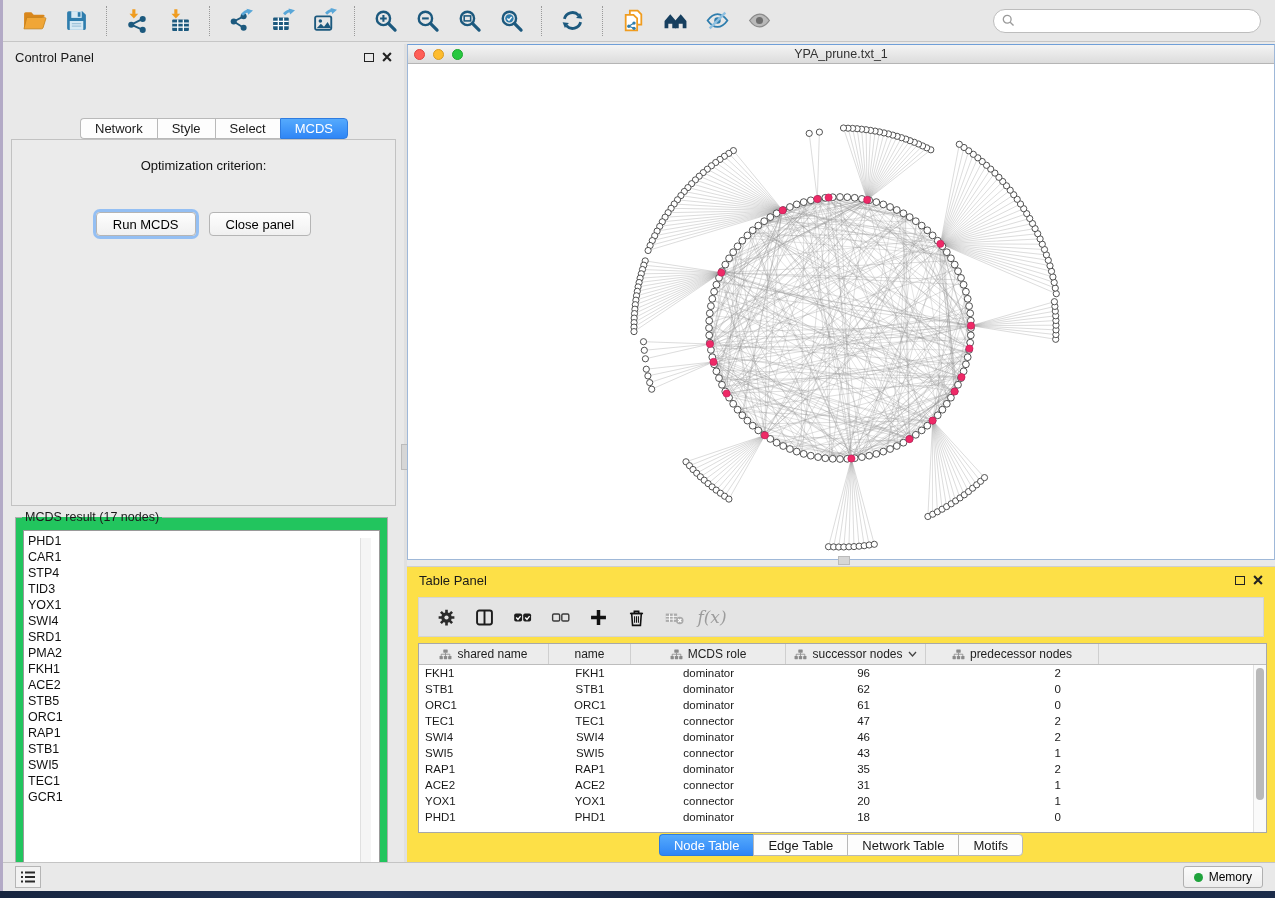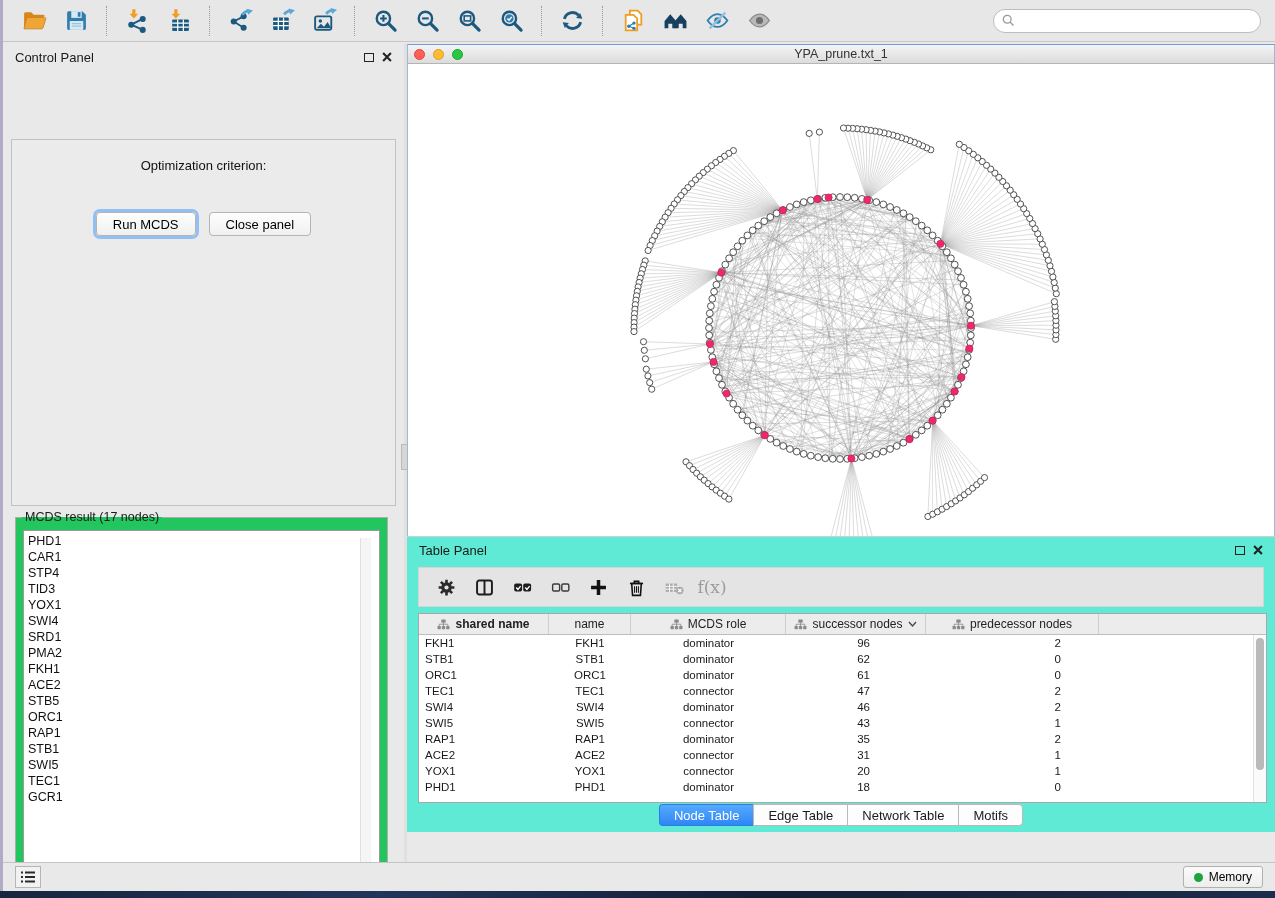--- a/index.html
+++ b/index.html
@@ -46,26 +46,26 @@
 
 .net-window{position:absolute;left:407px;top:44px;width:868px;height:516px;border:1px solid #9fb8d8;border-top-color:#6f9fd8;background:#fff}
 .net-titlebar{position:absolute;left:0;top:0;width:100%;height:19px;background:linear-gradient(#f4f4f4,#dcdcdc);border-bottom:1px solid #b5b5b5;display:flex;align-items:center;padding-left:6px}
 .tl{width:11px;height:11px;border-radius:50%;margin-right:8px}
 .tl.red{background:#ff5f57;border:0.5px solid #e0443e}
 .tl.yellow{background:#febc2e;border:0.5px solid #d89c22}
 .tl.green{background:#28c840;border:0.5px solid #1da72f}
 .net-title{position:absolute;left:0;width:100%;text-align:center;font-size:12.5px;color:#333}
 .net-canvas{position:absolute;left:0;top:19px;width:866px;height:495px;background:#fff}
 
-.table-panel{position:absolute;left:407px;top:536px;width:868px;height:296px;background:#5eead4;border-top:1px solid #cfcfcf}
+.table-panel{position:absolute;left:407px;top:566px;width:868px;height:296px;background:#fde047;border-top:1px solid #cfcfcf}
 .tp-title-row{position:absolute;left:0;top:3px;width:100%;height:20px;display:flex;align-items:center;padding:0 12px;font-size:13px}
 .tp-toolbar{position:absolute;left:11px;top:30px;width:846px;height:40px;background:#e4e4e4;border:1px solid #d4d4d4;display:flex;align-items:center;padding-left:10px}
 .tpi{width:34px;height:30px;display:flex;align-items:center;justify-content:center;margin-right:4px}
 .tpi svg{width:21px;height:21px}
-.fx-glyph{font-family:"DejaVu Serif",serif;font-size:17px;color:#9c9c9c}
+.fx-glyph{font-family:"DejaVu Serif",serif;font-style:italic;font-size:17px;color:#9c9c9c}
 .tp-table{position:absolute;left:11px;top:76px;width:849px;height:190px;background:#fff;border:1px solid #a8a8a8}
 .tp-head{display:flex;height:21px;background:#ececec;border-bottom:1px solid #bdbdbd;font-size:12px;color:#222}
 .th{display:flex;align-items:center;justify-content:center;gap:5px;border-right:1px solid #cfcfcf;height:100%}
 .th.filler{border-right:none;flex:1}
 .tp-body{font-size:11.5px}
 .tr{display:flex;height:16px;align-items:center}
 .td{height:100%;display:flex;align-items:center;overflow:hidden}
 .td.a-left{padding-left:6px}
 .td.a-center{justify-content:center}
 .td.a-num3{justify-content:flex-end;padding-right:56px}
@@ -278,20 +278,26 @@
     <span>Control Panel</span>
     <span class="panel-btns">
       <span class="float-ic"></span>
       <span class="close-ic">
           <svg width="10" height="10" viewBox="0 0 9 9">
             <path d="M1 1l7 7M8 1L1 8" stroke="#222" stroke-width="1.9"></path>
           </svg>
         </span>
     </span>
   </div>
+  <div class="cp-tabs" id="cp-tabs">
+      <div class="cp-tab">Network</div>
+      <div class="cp-tab">Style</div>
+      <div class="cp-tab">Select</div>
+      <div class="cp-tab sel">MCDS</div>
+    </div>
   <div class="cp-inner">
     <div class="opt-label">Optimization criterion:</div>
     <div class="cp-buttons">
       <button class="btn focus">Run MCDS</button>
       <button class="btn">Close panel</button>
     </div>
   </div>
   <fieldset class="result-box">
     <legend>MCDS result (17 nodes)</legend>
     <div class="result-list" id="result-list">
@@ -1194,21 +1200,21 @@
         </span>
       </div>
       <div class="tpi">
         <span style="display:flex;align-items:center">
           <span class="fx-glyph">f(x)</span>
         </span>
       </div>
     </div>
   <div class="tp-table">
     <div class="tp-head" id="tp-head">
-        <div class="th" style="width: 130px; font-weight: bold;">
+        <div class="th" style="width: 130px;">
           <span style="display:flex">
             <svg viewBox="0 0 14 12" width="13" height="11">
               <g fill="#8a8a8a">
                 <rect x="4.6" y="0.5" width="4.8" height="3.6" rx="0.5"></rect>
                 <rect x="0.5" y="7.6" width="3.6" height="3.6" rx="0.5"></rect>
                 <rect x="5.2" y="7.6" width="3.6" height="3.6" rx="0.5"></rect>
                 <rect x="9.9" y="7.6" width="3.6" height="3.6" rx="0.5"></rect>
               </g>
               <path d="M7 4.1v1.6M2.3 7.6V5.7h9.4v1.9M7 5.7v1.9" stroke="#8a8a8a" stroke-width="0.9" fill="none"></path>
             </svg>

